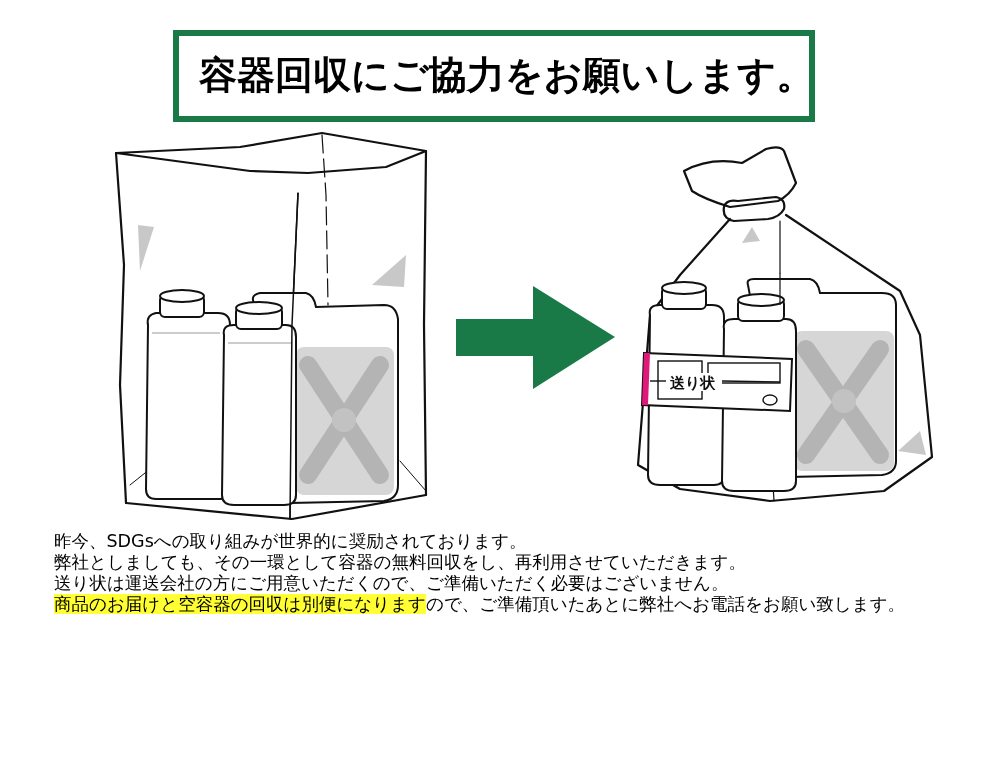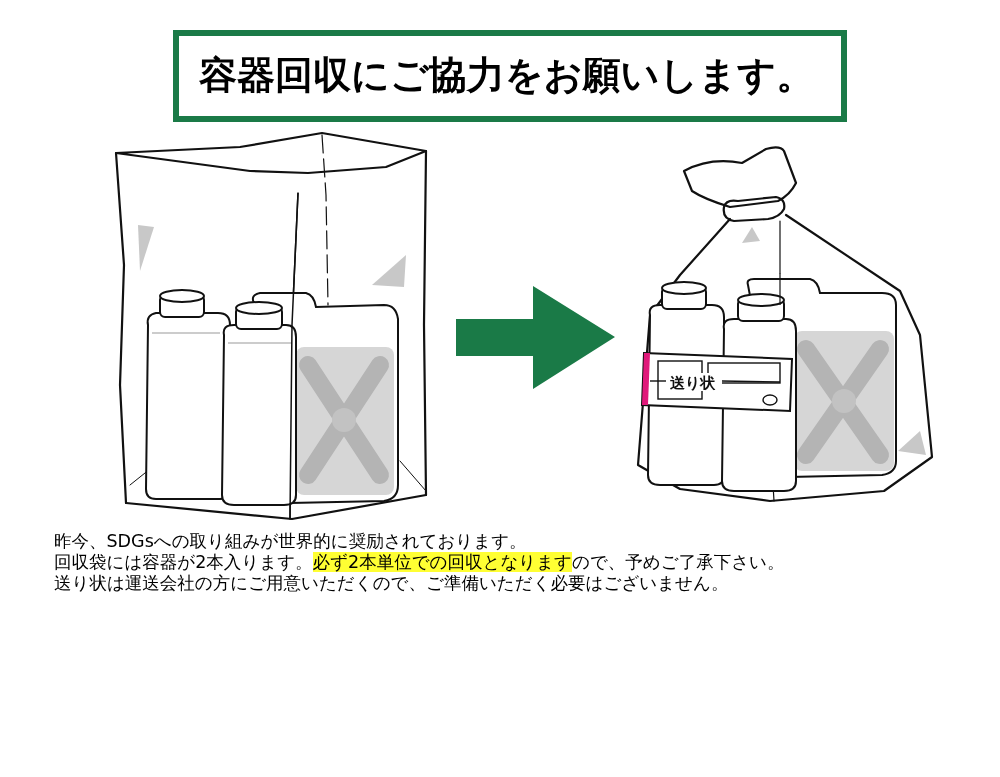--- a/index.html
+++ b/index.html
@@ -1,19 +1,19 @@
 <!DOCTYPE html>
 <html><head>
 <meta charset="utf-8">
 <style>
   html, body { margin: 0; padding: 0; background: #ffffff; }
   body { width: 1000px; height: 777px; position: relative; overflow: hidden;
          font-family: "DejaVu Sans", sans-serif; color: #000; }
   .title-box { position: absolute; left: 173px; top: 30px; width: 630px; height: 80px;
-               border: 6px solid #1a7a47; background: #fff; box-sizing: content-box; padding-left: 32px; }
+               border: 6px solid #1a7a47; background: #fff; box-sizing: content-box; }
   .title-text { position: absolute; left: 20px; top: 11px; font-size: 38px; font-weight: bold;
                 letter-spacing: 0px; white-space: nowrap; line-height: 56px; }
   .illus { position: absolute; }
   .body-text { position: absolute; left: 30px; top: 531px; font-size: 17.5px; line-height: 21px;
                white-space: nowrap; }
   .line { display: block; height: 21px; margin-left: 24px; }
   .hl { background: #ffff33; }
 </style>
 </head>
 <body>
@@ -118,15 +118,16 @@
     </g>
     <rect x="48" y="238" width="54" height="18" fill="#fff"></rect>
     <text x="50" y="253" font-family="DejaVu Sans, sans-serif" font-size="15" font-weight="bold" fill="#111">送り状</text>
   </g>
 
   <path d="M160 138 L160 170" fill="none" stroke="#111" stroke-width="1.2"></path>
 </svg>
 
 <div class="body-text">
   <span class="line"><span>昨今、SDGsへの取り組みが世界的に奨励されております。</span></span>
-  <span class="line"><span>回収袋には容器が2本入ります。</span><span class="hl">必ず2本単位での回収となります</span><span>ので、予めご了承下さい。</span></span>
+  <span class="line"><span>弊社としましても、その一環として容器の無料回収をし、再利用させていただきます。</span></span>
   <span class="line"><span>送り状は運送会社の方にご用意いただくので、ご準備いただく必要はございません。</span></span>
+  <span class="line"><span class="hl">商品のお届けと空容器の回収は別便になります</span><span>ので、ご準備頂いたあとに弊社へお電話をお願い致します。</span></span>
 </div>
 
 </body></html>

